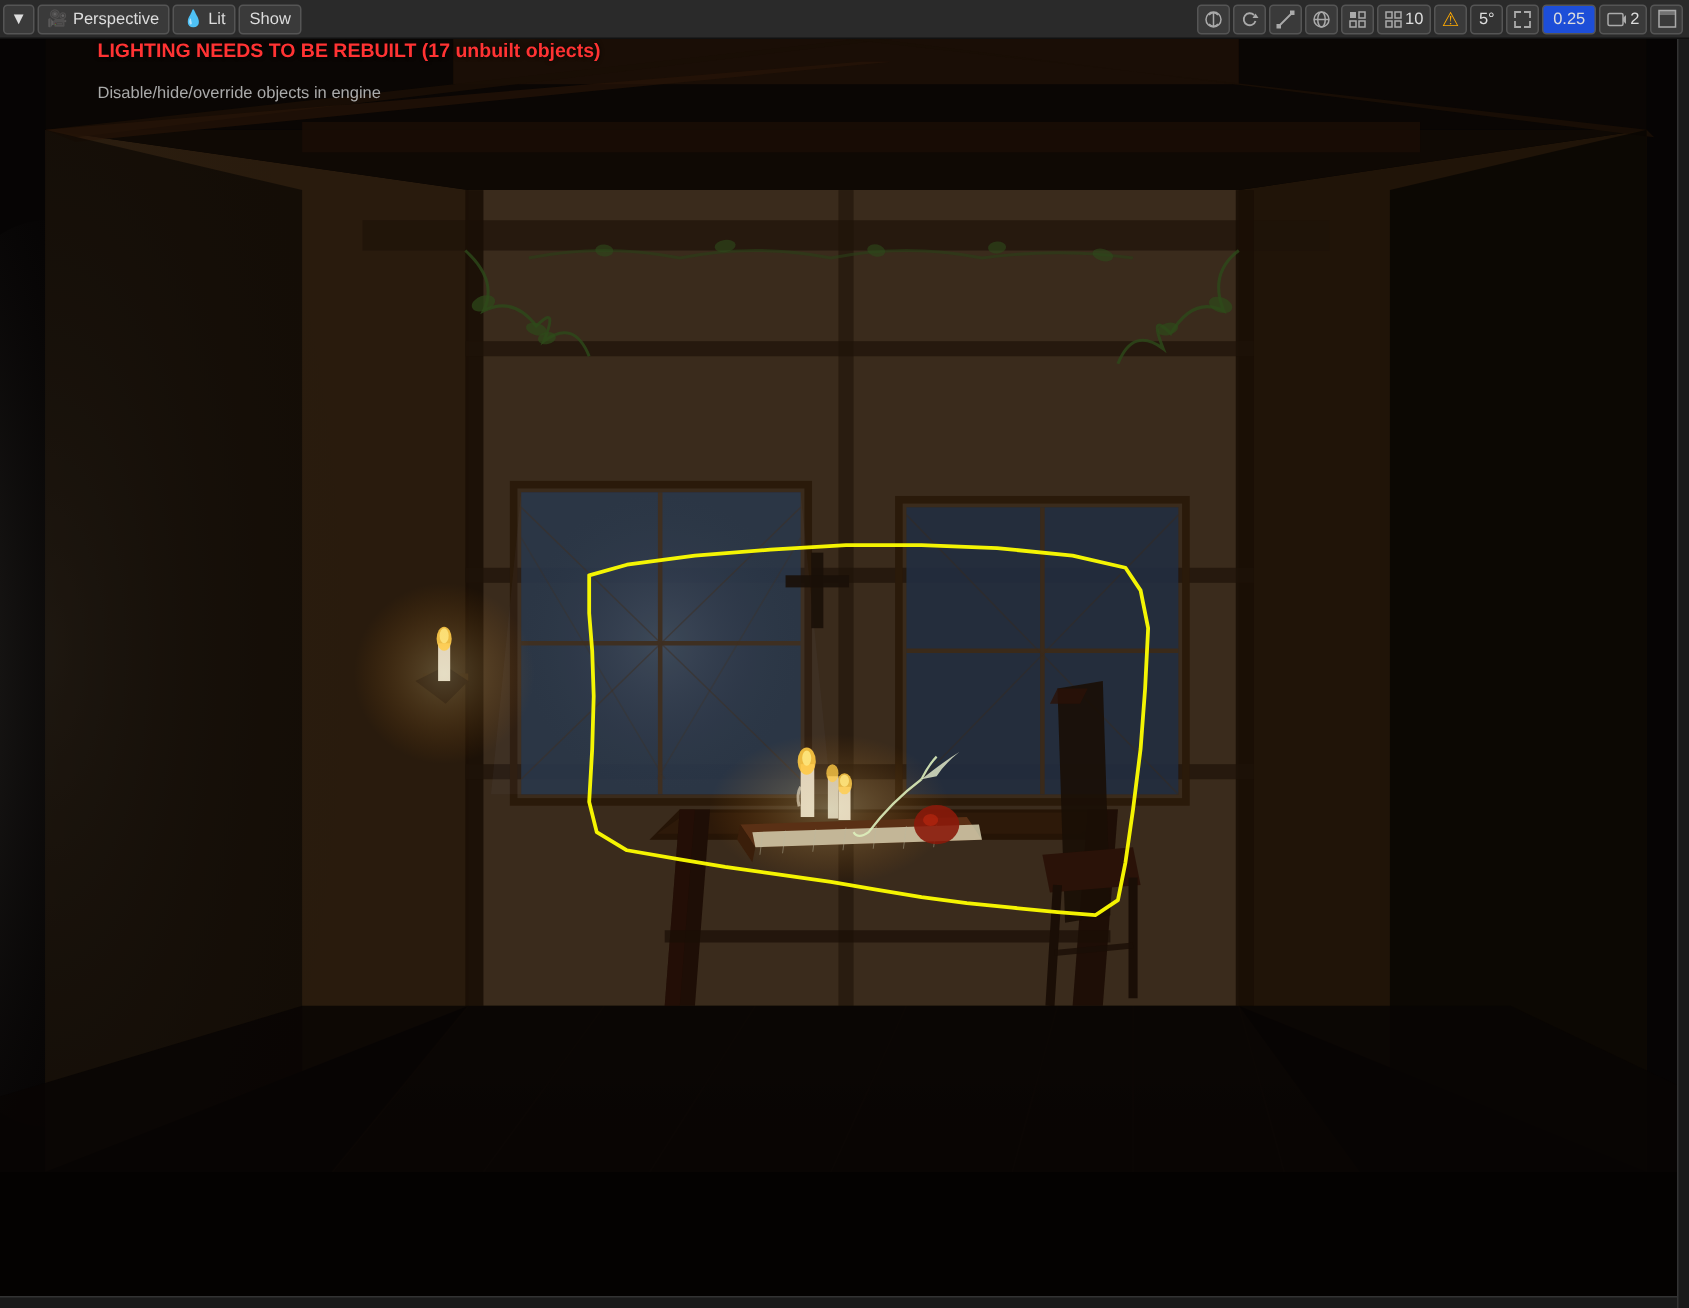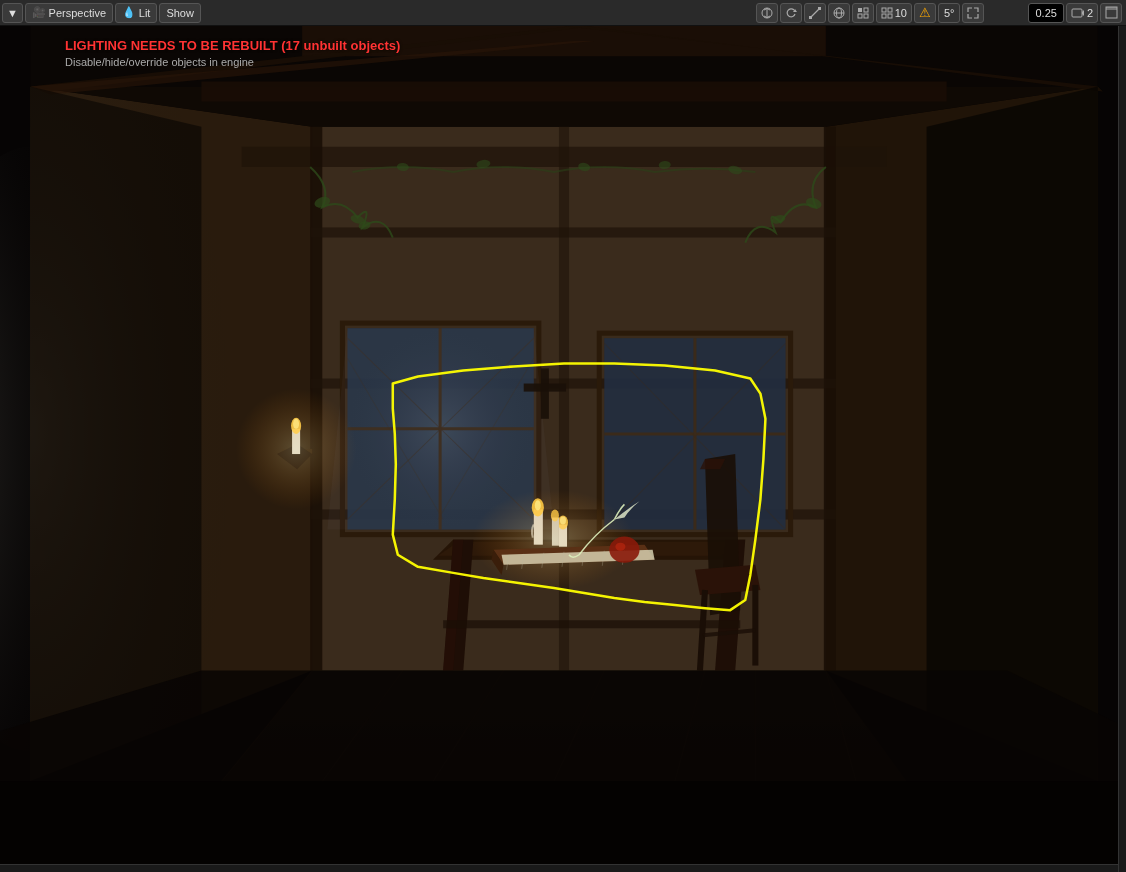--- a/index.html
+++ b/index.html
@@ -90,47 +90,46 @@
       border-radius: 3px;
       padding: 1px 5px;
       font-size: 11px;
       color: #ddd;
       height: 20px;
       display: flex;
       align-items: center;
     }
 
     .value-badge {
-      background: #000000;
+      background: #1d4ed8;
       border: 1px solid #555;
       border-radius: 3px;
       padding: 1px 6px;
       font-size: 11px;
       color: #ddd;
       height: 20px;
       display: flex;
       align-items: center;
-      margin-left: 42px;
     }
 
     
     #viewport {
       position: absolute;
       top: 26px;
       left: 0;
       right: 0;
       bottom: 0;
       background: #0a0a0a;
       overflow: hidden;
     }
 
     
     .warning-text {
       position: absolute;
-      top: 12px;
+      top: 0;
       left: 65px;
       color: #ff3333;
       font-size: 13px;
       font-weight: bold;
       z-index: 5;
       text-shadow: 0 0 3px rgba(0,0,0,0.8);
     }
 
     .disable-text {
       position: absolute;

